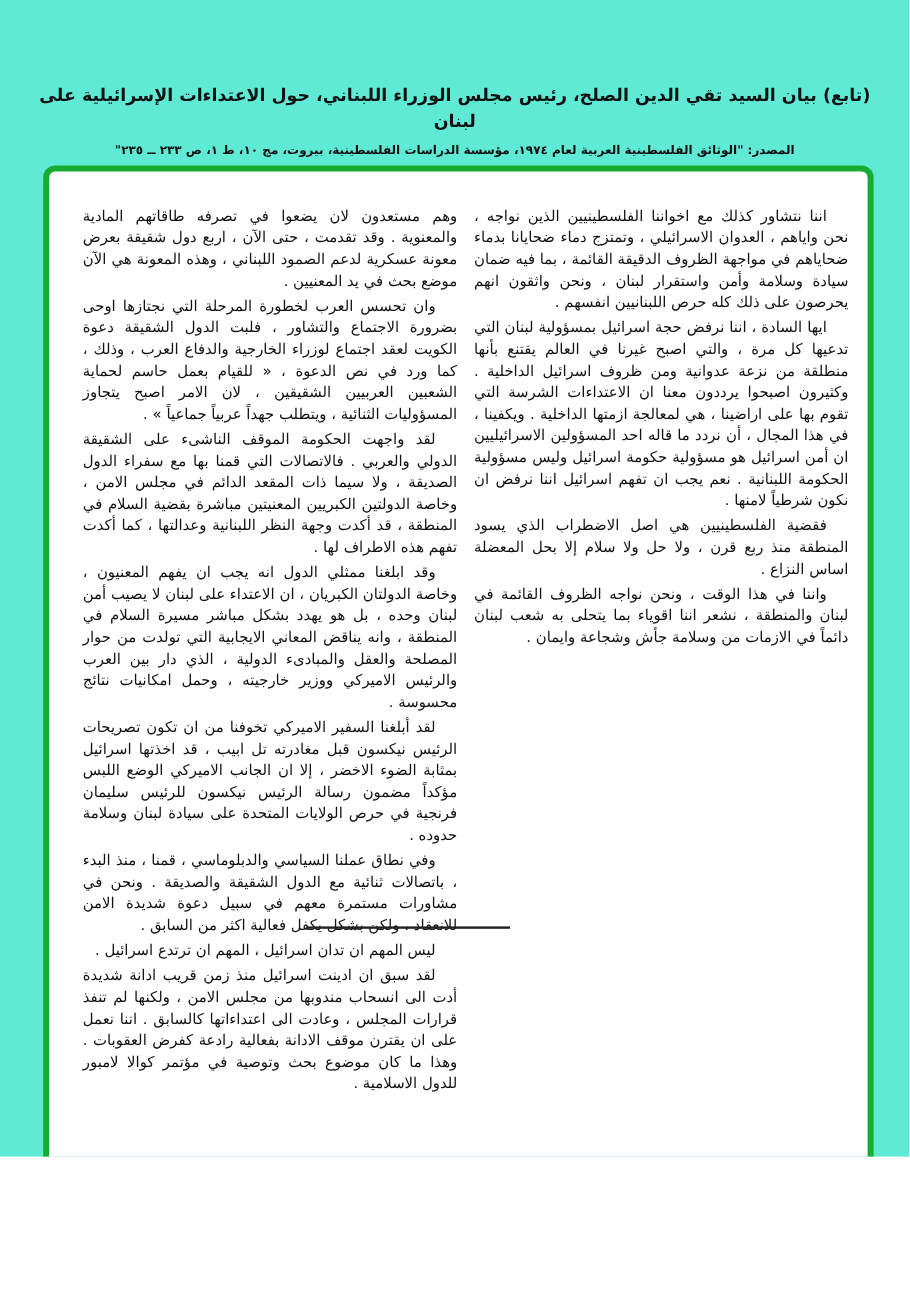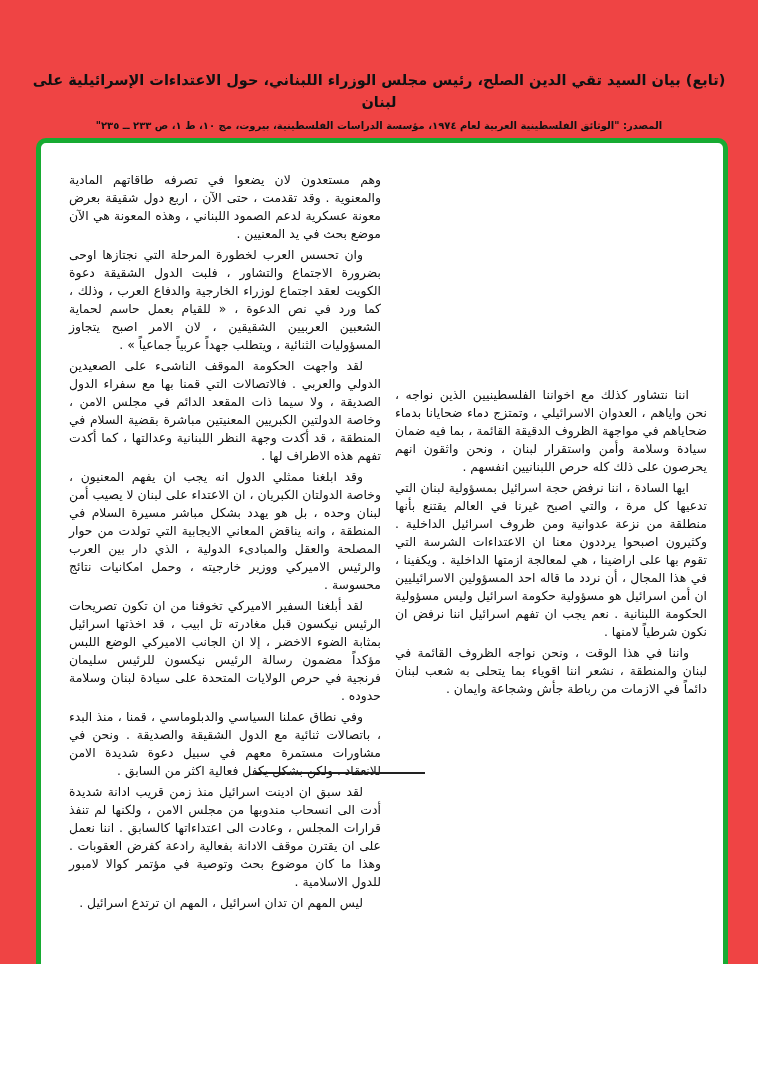--- a/index.html
+++ b/index.html
@@ -6,21 +6,21 @@
     margin: 0;
     padding: 0;
     background: #ffffff;
     font-family: "DejaVu Sans", sans-serif;
     color: #111111;
   }
   .page {
     position: relative;
     width: 758px;
     height: 964px;
-    background: #ef4444;
+    background: #5eead4;
     overflow: hidden;
   }
   .doc-header {
     position: absolute;
     top: 70px;
     left: 30px;
     width: 698px;
     text-align: center;
     direction: rtl;
   }
@@ -46,21 +46,20 @@
     border-radius: 10px;
     box-sizing: border-box;
     background: #ffffff;
     padding: 28px 16px 0 28px;
   }
   .columns {
     display: flex;
     flex-direction: row-reverse; 
     gap: 14px;
     direction: rtl;
-    align-items: center;
   }
   .col {
     flex: 1 1 0;
     direction: rtl;
     text-align: justify;
     font-size: 12.4px;
     line-height: 18px;
   }
   .col p {
     margin: 0 0 3px 0;
@@ -96,31 +95,32 @@
   <div class="doc-header">
     <div class="doc-title">(تابع) بيان السيد تقي الدين الصلح، رئيس مجلس الوزراء اللبناني، حول الاعتداءات الإسرائيلية على لبنان</div>
     <div class="doc-source">المصدر: "الوثائق الفلسطينية العربية لعام ١٩٧٤، مؤسسة الدراسات الفلسطينية، بيروت، مج ١٠، ط ١، ص ٢٣٣ ــ ٢٣٥"</div>
   </div>
 
   <div class="frame">
     <div class="columns">
       <div class="col">
         <p class="no-indent">وهم مستعدون لان يضعوا في تصرفه طاقاتهم المادية والمعنوية . وقد تقدمت ، حتى الآن ، اربع دول شقيقة بعرض معونة عسكرية لدعم الصمود اللبناني ، وهذه المعونة هي الآن موضع بحث في يد المعنيين .</p>
         <p>وان تحسس العرب لخطورة المرحلة التي نجتازها اوحى بضرورة الاجتماع والتشاور ، فلبت الدول الشقيقة دعوة الكويت لعقد اجتماع لوزراء الخارجية والدفاع العرب ، وذلك ، كما ورد في نص الدعوة ، « للقيام بعمل حاسم لحماية الشعبين العربيين الشقيقين ، لان الامر اصبح يتجاوز المسؤوليات الثنائية ، ويتطلب جهداً عربياً جماعياً » .</p>
-        <p>لقد واجهت الحكومة الموقف الناشىء على الصعيدين الدولي والعربي . فالاتصالات التي قمنا بها مع سفراء الدول الصديقة ، ولا سيما ذات المقعد الدائم في مجلس الامن ، وخاصة الدولتين الكبريين المعنيتين مباشرة بقضية السلام في المنطقة ، قد أكدت وجهة النظر اللبنانية وعدالتها ، كما أكدت تفهم هذه الاطراف لها .</p>
+        <p>لقد واجهت الحكومة الموقف الناشىء على الشقيقة الدولي والعربي . فالاتصالات التي قمنا بها مع سفراء الدول الصديقة ، ولا سيما ذات المقعد الدائم في مجلس الامن ، وخاصة الدولتين الكبريين المعنيتين مباشرة بقضية السلام في المنطقة ، قد أكدت وجهة النظر اللبنانية وعدالتها ، كما أكدت تفهم هذه الاطراف لها .</p>
         <p>وقد ابلغنا ممثلي الدول انه يجب ان يفهم المعنيون ، وخاصة الدولتان الكبريان ، ان الاعتداء على لبنان لا يصيب أمن لبنان وحده ، بل هو يهدد بشكل مباشر مسيرة السلام في المنطقة ، وانه يناقض المعاني الايجابية التي تولدت من حوار المصلحة والعقل والمبادىء الدولية ، الذي دار بين العرب والرئيس الاميركي ووزير خارجيته ، وحمل امكانيات نتائج محسوسة .</p>
         <p>لقد أبلغنا السفير الاميركي تخوفنا من ان تكون تصريحات الرئيس نيكسون قبل مغادرته تل ابيب ، قد اخذتها اسرائيل بمثابة الضوء الاخضر ، إلا ان الجانب الاميركي الوضع اللبس مؤكداً مضمون رسالة الرئيس نيكسون للرئيس سليمان فرنجية في حرص الولايات المتحدة على سيادة لبنان وسلامة حدوده .</p>
         <p>وفي نطاق عملنا السياسي والدبلوماسي ، قمنا ، منذ البدء ، باتصالات ثنائية مع الدول الشقيقة والصديقة . ونحن في مشاورات مستمرة معهم في سبيل دعوة شديدة الامن للانعقاد ، ولكن بشكل يكفل فعالية اكثر من السابق .</p>
+        <p>ليس المهم ان تدان اسرائيل ، المهم ان ترتدع اسرائيل .</p>
         <p>لقد سبق ان ادينت اسرائيل منذ زمن قريب ادانة شديدة أدت الى انسحاب مندوبها من مجلس الامن ، ولكنها لم تنفذ قرارات المجلس ، وعادت الى اعتداءاتها كالسابق . اننا نعمل على ان يقترن موقف الادانة بفعالية رادعة كفرض العقوبات . وهذا ما كان موضوع بحث وتوصية في مؤتمر كوالا لامبور للدول الاسلامية .</p>
-        <p>ليس المهم ان تدان اسرائيل ، المهم ان ترتدع اسرائيل .</p>
       </div>
       <div class="col">
         <p>اننا نتشاور كذلك مع اخواننا الفلسطينيين الذين نواجه ، نحن واياهم ، العدوان الاسرائيلي ، وتمتزج دماء ضحايانا بدماء ضحاياهم في مواجهة الظروف الدقيقة القائمة ، بما فيه ضمان سيادة وسلامة وأمن واستقرار لبنان ، ونحن واثقون انهم يحرصون على ذلك كله حرص اللبنانيين انفسهم .</p>
         <p>ايها السادة ، اننا نرفض حجة اسرائيل بمسؤولية لبنان التي تدعيها كل مرة ، والتي اصبح غيرنا في العالم يقتنع بأنها منطلقة من نزعة عدوانية ومن ظروف اسرائيل الداخلية . وكثيرون اصبحوا يرددون معنا ان الاعتداءات الشرسة التي تقوم بها على اراضينا ، هي لمعالجة ازمتها الداخلية . ويكفينا ، في هذا المجال ، أن نردد ما قاله احد المسؤولين الاسرائيليين ان أمن اسرائيل هو مسؤولية حكومة اسرائيل وليس مسؤولية الحكومة اللبنانية . نعم يجب ان تفهم اسرائيل اننا نرفض ان نكون شرطياً لامنها .</p>
-        <p>واننا في هذا الوقت ، ونحن نواجه الظروف القائمة في لبنان والمنطقة ، نشعر اننا اقوياء بما يتحلى به شعب لبنان دائماً في الازمات من رباطة جأش وشجاعة وايمان .</p>
+        <p>فقضية الفلسطينيين هي اصل الاضطراب الذي يسود المنطقة منذ ربع قرن ، ولا حل ولا سلام إلا بحل المعضلة اساس النزاع .</p>
+        <p>واننا في هذا الوقت ، ونحن نواجه الظروف القائمة في لبنان والمنطقة ، نشعر اننا اقوياء بما يتحلى به شعب لبنان دائماً في الازمات من وسلامة جأش وشجاعة وايمان .</p>
       </div>
     </div>
   </div>
 
   <div class="divider"></div>
 
   <div class="page-number">٢</div>
 
 </div>
 

